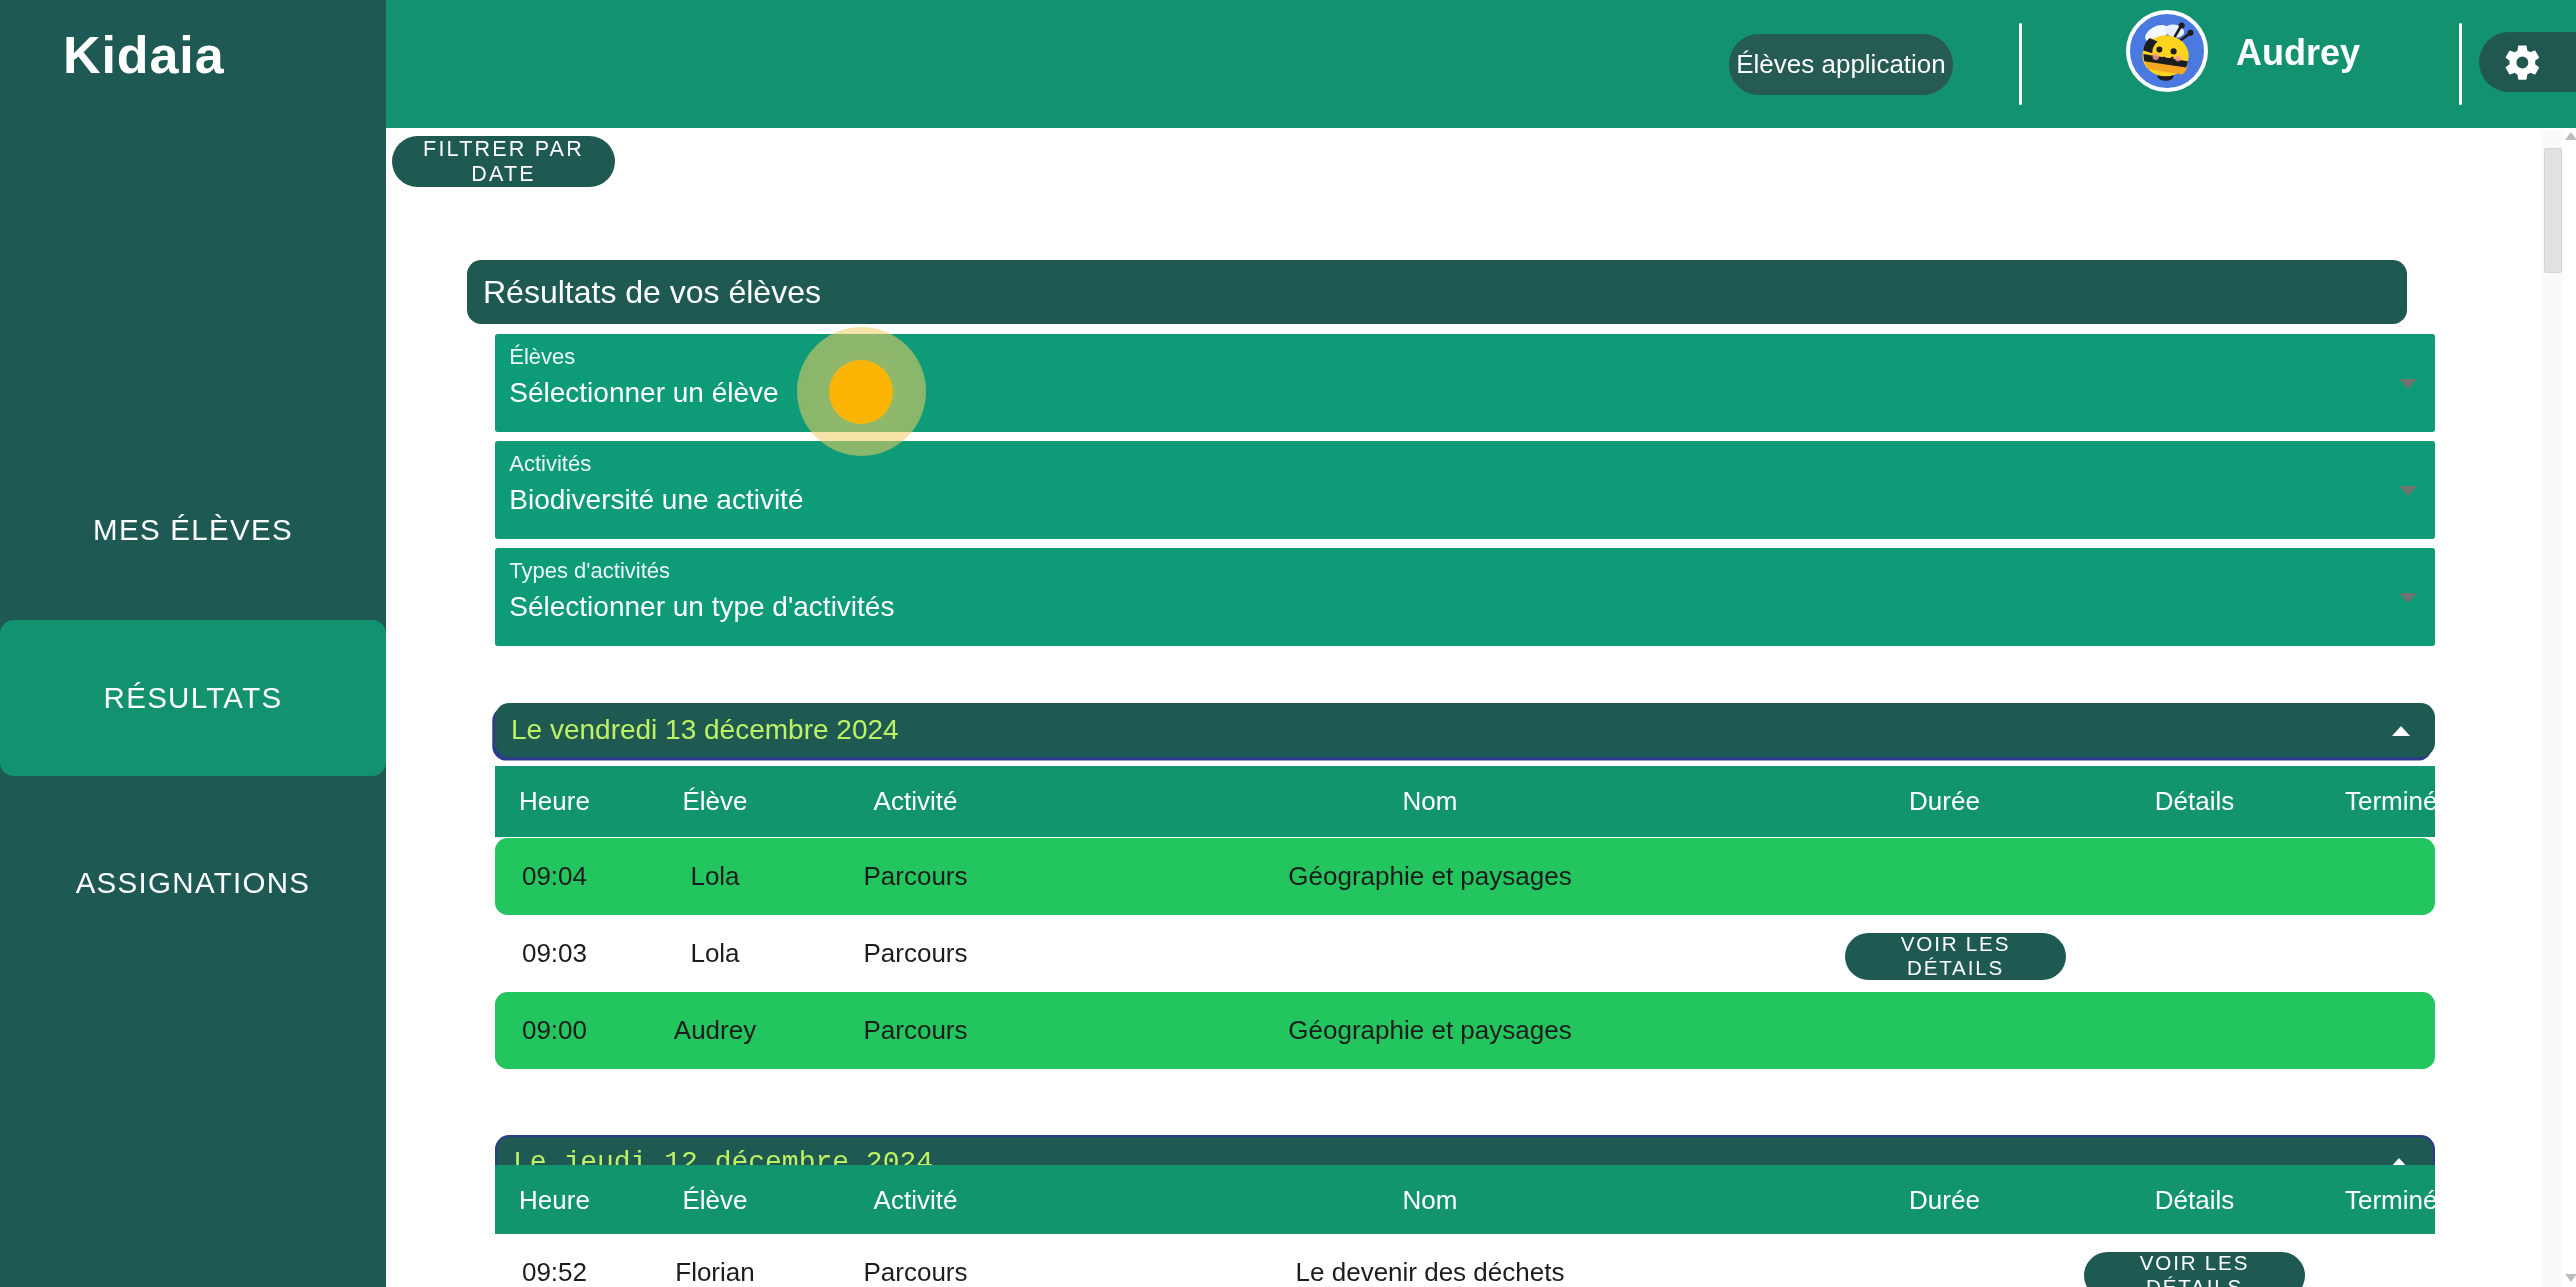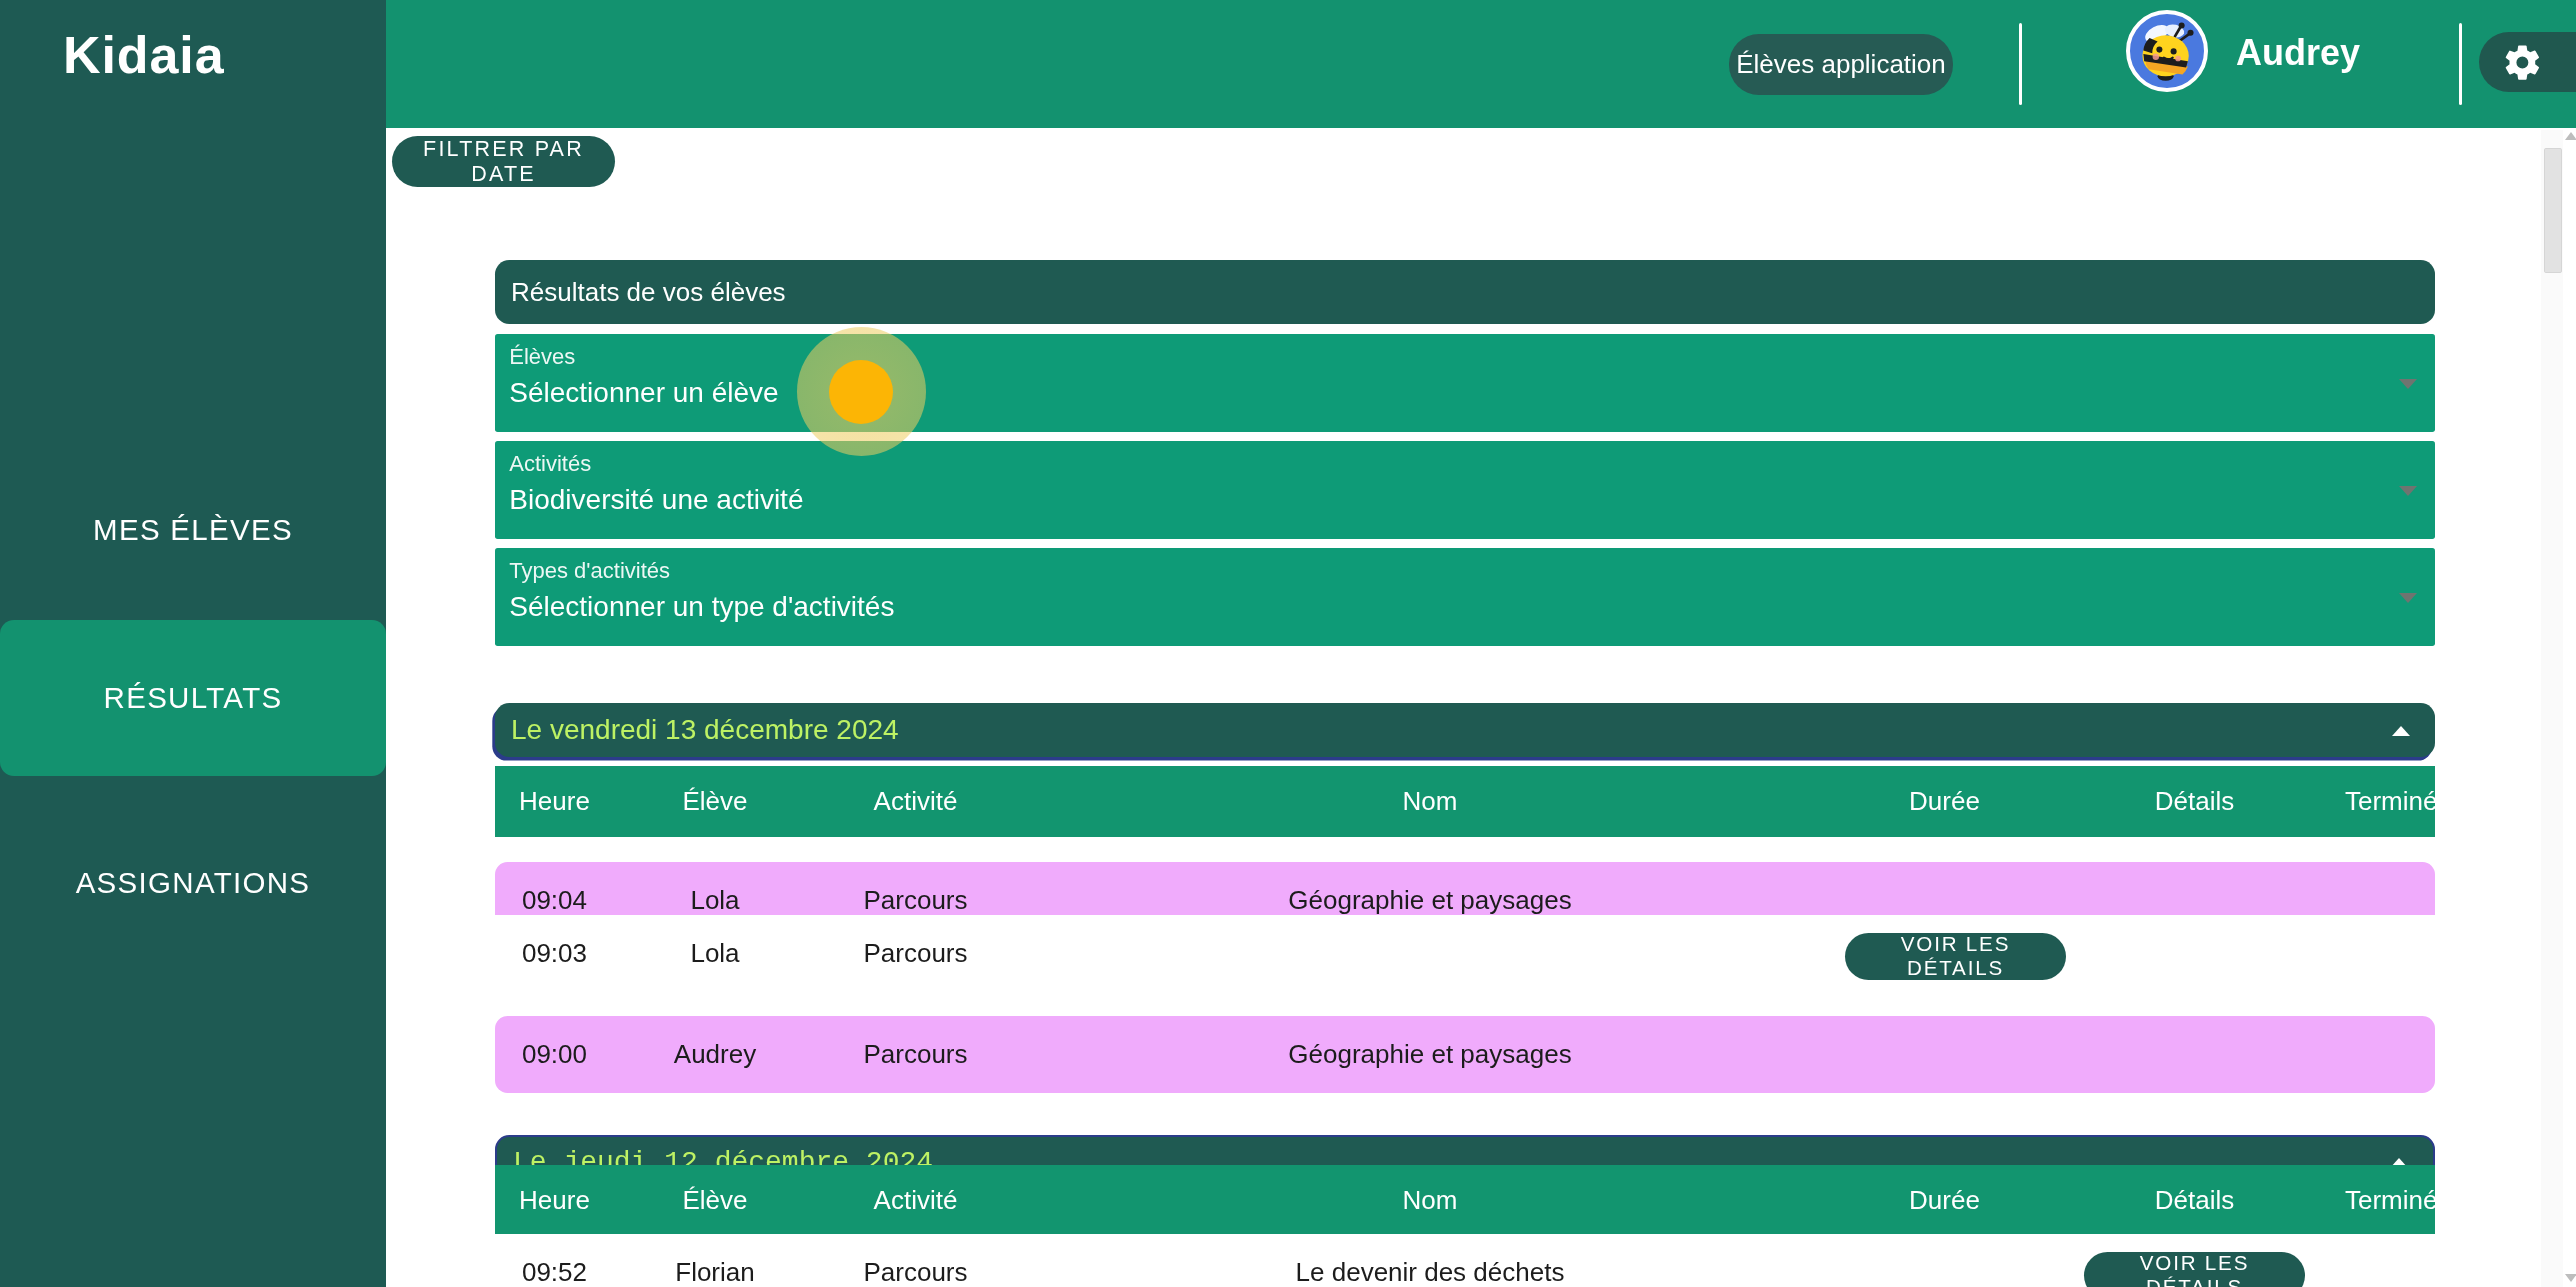--- a/index.html
+++ b/index.html
@@ -27,22 +27,22 @@
     border:4.5px solid #ffffff;box-sizing:border-box;overflow:hidden;cursor:pointer;}
   .user-name{left:1850px;top:0;height:106px;display:flex;align-items:center;
     color:#ffffff;font-size:36px;font-weight:600;}
   .gear-btn{left:2093px;top:32px;width:134px;height:60px;background:#20584F;border-radius:30px;
     display:flex;align-items:center;border:none;cursor:pointer;padding-left:23px;box-sizing:border-box;}
 
   
   .filter-btn{left:392px;top:136px;width:223px;height:51px;background:#1F5A52;border-radius:26px;
     color:#fff;font-size:21.5px;letter-spacing:2.2px;display:flex;align-items:center;justify-content:center;
     border:none;cursor:pointer;}
-  .title-bar{left:495px;top:260px;width:1940px;height:64px;background:#1F5A52;border-radius:14.3px;
-    color:#fff;font-size:26px;display:flex;align-items:center;padding-left:16px;box-sizing:border-box;}
+  .title-bar{left:467px;top:260px;width:1940px;height:64px;background:#1F5A52;border-radius:14.3px;
+    color:#fff;font-size:32px;display:flex;align-items:center;padding-left:16px;box-sizing:border-box;}
   .select-panel{left:495px;width:1940px;height:98px;background:#0E9B77;border-radius:2.7px;
     box-sizing:border-box;padding:10.7px 0 0 14.3px;cursor:pointer;}
   .select-label{color:rgba(255,255,255,0.92);font-size:22px;line-height:23px;}
   .select-value{color:#ffffff;font-size:28px;line-height:39px;margin-top:5.4px;}
   .select-caret{position:absolute;right:18px;top:50%;margin-top:-4.5px;width:0;height:0;
     border-left:9.8px solid transparent;border-right:9.8px solid transparent;border-top:10.7px solid #6F7470;}
 
   .pointer-halo{left:797px;top:327px;width:129px;height:129px;border-radius:50%;
     background:radial-gradient(circle, rgba(237,205,97,0.62) 0%, rgba(237,205,97,0.55) 70%, rgba(237,205,97,0.35) 100%);
     pointer-events:none;z-index:9;}
@@ -54,21 +54,21 @@
   .date-bar .caret-up{position:absolute;right:25px;top:50%;margin-top:-4.5px;width:0;height:0;
     border-left:9.8px solid transparent;border-right:9.8px solid transparent;border-bottom:10.7px solid #ffffff;}
   .date-bar.shadowed{box-shadow:-2.7px 3.6px 0 #2B3C8A;}
   .date-bar.outlined{border:2.7px solid #2B3C8A;}
 
   .grid7{display:grid;grid-template-columns:119px 202px 199px 830px 199px 301px 91px;align-items:center;}
   .thead{left:495px;width:1940px;height:71px;background:#12956F;color:#ffffff;font-size:26px;}
   .thead .cell,.trow .cell{text-align:center;}
   .thead .cell.last,.trow .cell.last{text-align:right;padding-right:5.4px;}
   .trow{left:495px;width:1940px;height:77px;color:#1C1C1C;font-size:26px;background:#ffffff;}
-  .trow.blue{background:#f0abfc;border-radius:12.5px;margin-top:24px;}
+  .trow.blue{background:#22c55e;border-radius:12.5px;}
   .details-btn{background:#1F5A52;color:#fff;border:none;border-radius:24px;width:221px;height:47px;
     font-size:20.6px;letter-spacing:1.8px;cursor:pointer;font-family:inherit;display:inline-flex;
     align-items:center;justify-content:center;}
 
   
   .sb-track{left:2541px;top:130px;width:21.5px;height:1157px;background:#FAFAFA;z-index:6;}
   .sb-thumb{left:2544px;top:148px;width:16px;height:123px;background:#E2E2E2;border:0.9px solid #D5D5D5;
     border-radius:1.8px;cursor:pointer;z-index:7;}
   .tri-up{width:0;height:0;border-left:7.2px solid transparent;border-right:7.2px solid transparent;
     border-bottom:8px solid #BDBDBD;}

